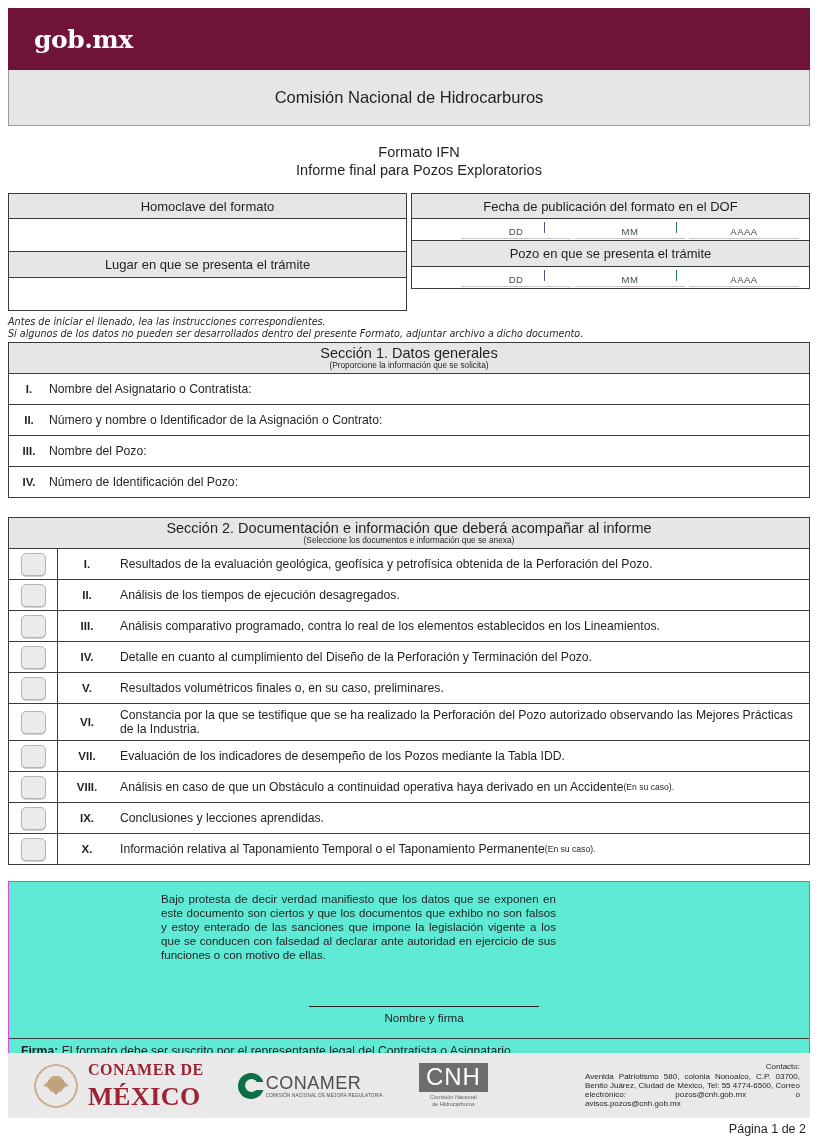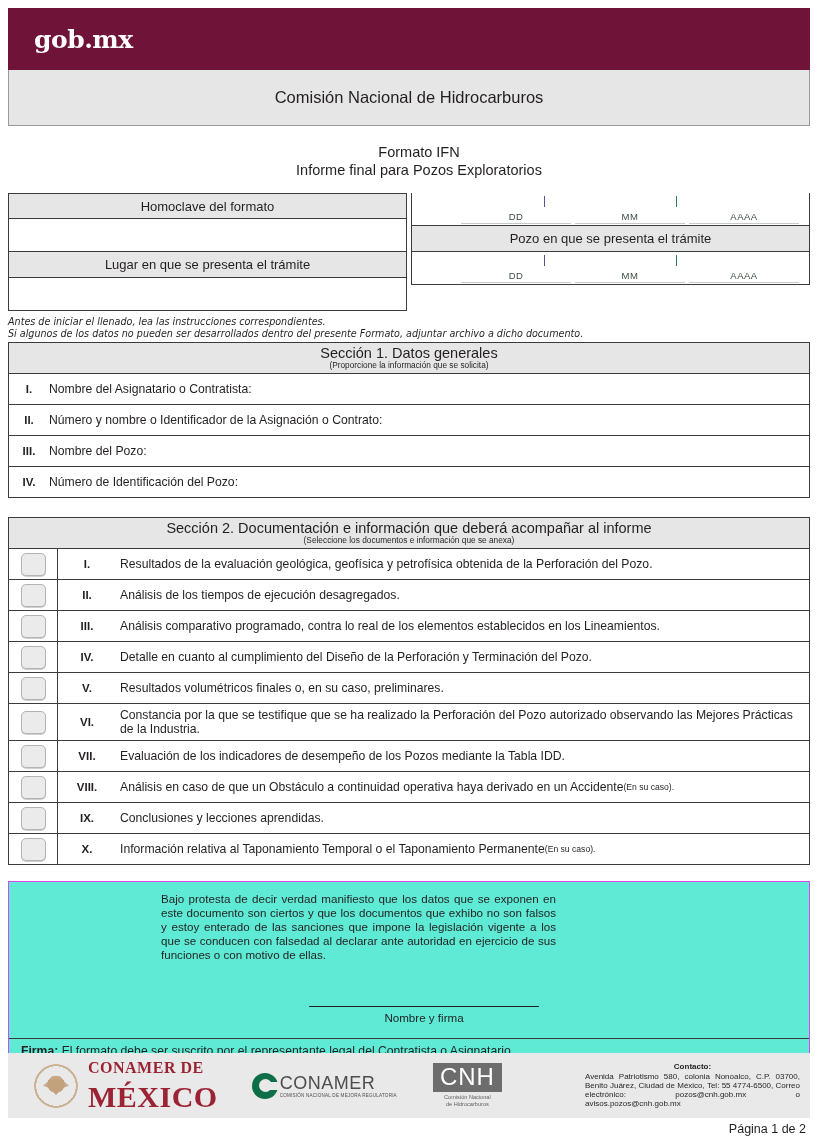--- a/index.html
+++ b/index.html
@@ -88,21 +88,21 @@
     height: 33px;
     background: #ffffff;
     box-sizing: border-box;
   }
   .headcol .hd-label.second { border-top: none; }
 
   
   .datecell {
     border: 1px solid #3b3b3b;
     border-top: none;
-    height: 33px;
+    height: 22px;
     background: #ffffff;
     box-sizing: border-box;
     position: relative;
   }
   .dateparts {
     position: absolute;
     left: 47px;
     right: 8px;
     top: 0;
     bottom: 0;
@@ -295,21 +295,21 @@
     clip-path: polygon(0% 40%, 22% 10%, 50% 0%, 78% 10%, 100% 40%, 72% 58%, 50% 100%, 28% 58%);
     opacity: .85;
   }
   .govwords {
     margin-left: 10px;
     color: #9b2334;
     font-family: "Liberation Serif", serif;
     line-height: 1;
   }
   .govwords .g1 { font-size: 16px; font-weight: bold; letter-spacing: 0.5px; }
-  .govwords .g2 { font-size: 30px; font-weight: bold; letter-spacing: 0.5px; margin-top: 6px; }
+  .govwords .g2 { font-size: 26px; font-weight: bold; letter-spacing: 0.5px; margin-top: 6px; }
 
   .conamer { display: flex; align-items: center; margin-left: 34px; }
   .conamer-mark {
     width: 26px; height: 26px; border-radius: 50%;
     background: #0e6e47;
     position: relative;
   }
   .conamer-mark::after {
     content:"";
     position:absolute; left: 7px; top: 6px;
@@ -348,21 +348,21 @@
 
   .contact {
     margin-left: auto;
     width: 215px;
     padding-right: 10px;
     font-size: 8px;
     line-height: 9.3px;
     color: #231f20;
     text-align: justify;
   }
-  .contact .chead { font-weight: bold; text-align: center; }
+  .contact .chead { font-weight: normal; text-align: right; }
 
   .pagenum {
     position: absolute;
     right: 12px;
     top: 1114px;
     font-size: 12.5px;
   }
 </style>
 </head>
 <body>
@@ -385,20 +385,21 @@
   <div class="headgrid">
 
     <div class="headcol">
       <div class="hd-label">Homoclave del formato</div>
       <div class="hd-blank"></div>
       <div class="hd-label second">Lugar en que se presenta el trámite</div>
       <div class="hd-blank"></div>
     </div>
 
     <div class="headcol">
+      <div class="hd-label">Fecha de publicación del formato en el DOF</div>
       <div class="datecell">
         <div class="dp-sep s1"></div>
         <div class="dp-sep s2"></div>
         <div class="dateparts">
           <div class="datepart">
             <div class="dp-rule"></div>
             <span class="dp-txt">DD</span>
           </div>
           <div class="datepart">
             <div class="dp-rule"></div>

